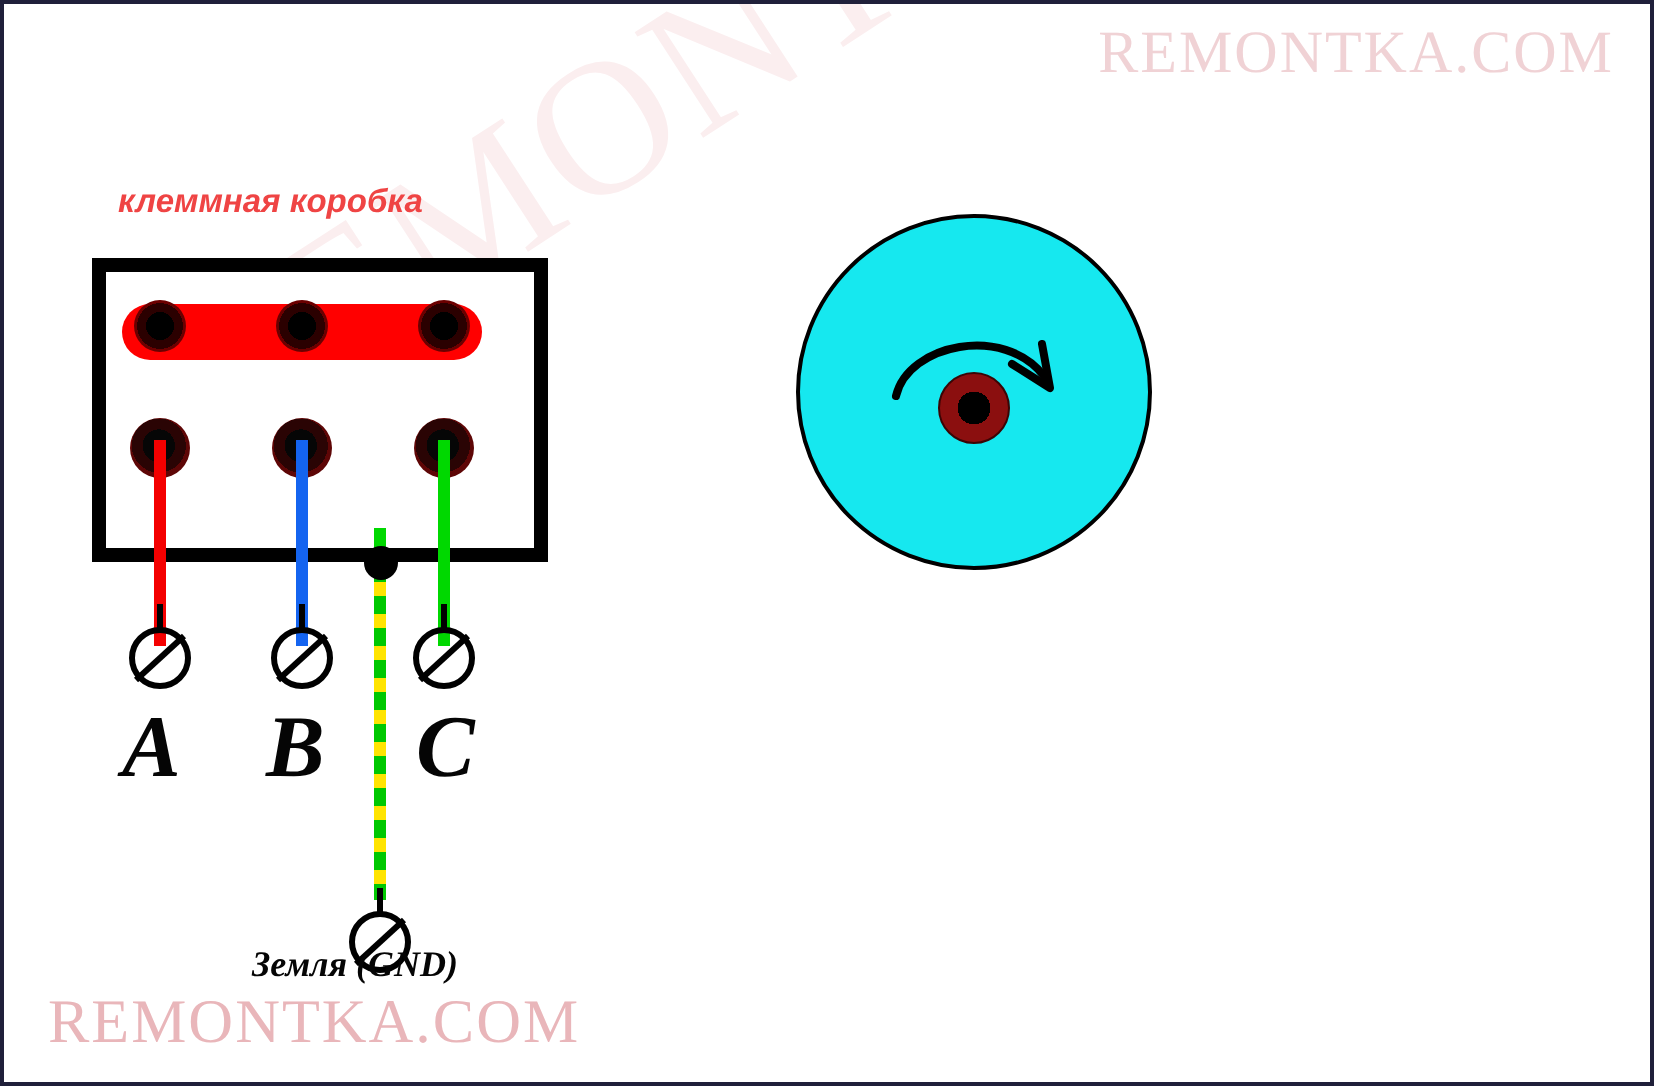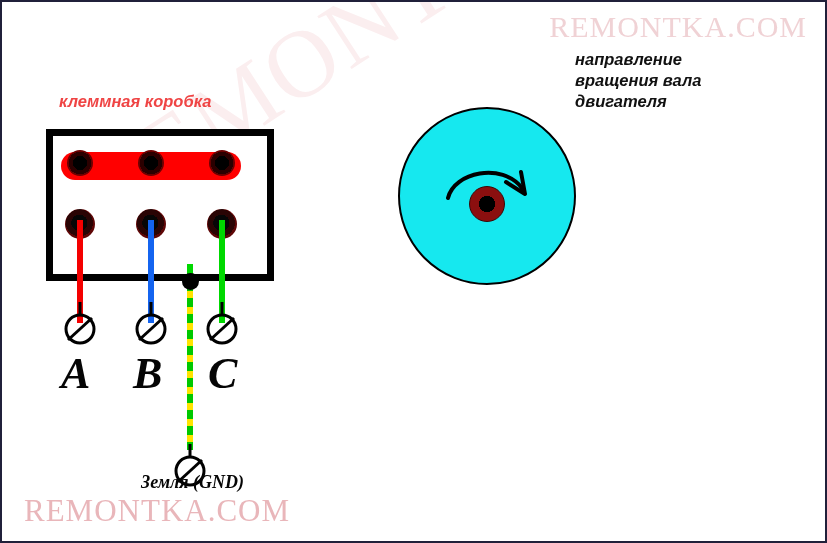--- a/index.html
+++ b/index.html
@@ -56,21 +56,21 @@
   }
   #lbl-rotation{
     left:573px; top:47px;
     font-size:16.5px;
     font-style:italic;
     font-weight:600;
     line-height:21px;
     color:#111111;
   }
   #lbl-ground{
-    left:139px; top:470px;
+    left:124px; top:470px;
     font-family:"Liberation Serif", serif;
     font-size:18px;
     font-style:italic;
     font-weight:bold;
     color:#050505;
   }
   .phase-letter{
     position:absolute;
     font-family:"Liberation Serif", serif;
     font-size:44px;
@@ -160,23 +160,20 @@
 <div id="canvas">
 
   <div class="wm" id="wm-diag">REMONTKA.COM</div>
 
   <div class="wm" id="wm-top">REMONTKA.COM</div>
 
   <div class="wm" id="wm-bottom">REMONTKA.COM</div>
 
   <div class="lbl" id="lbl-terminal-box">клеммная коробка</div>
 
-  <div class="lbl" id="lbl-rotation">направление
-вращения вала
-двигателя</div>
 
   <div id="terminal-box"></div>
 
   <div id="jumper-bar">
     <div class="bar-hole" style="left:6px;"></div>
     <div class="bar-hole" style="left:77px;"></div>
     <div class="bar-hole" style="left:148px;"></div>
   </div>
 
   <div class="post" style="left:63px;  top:207px;"></div>

